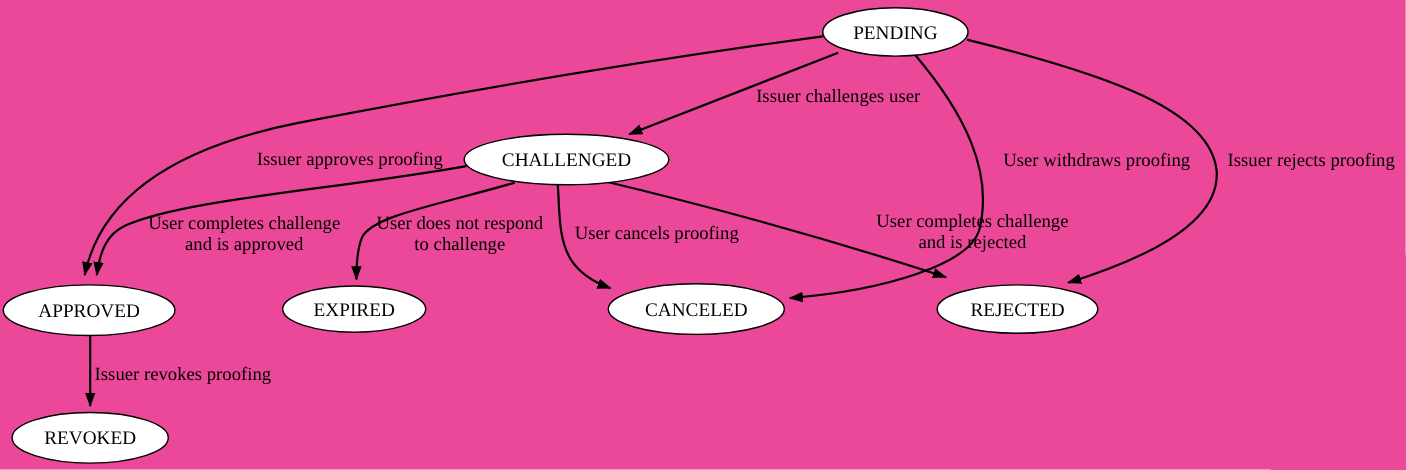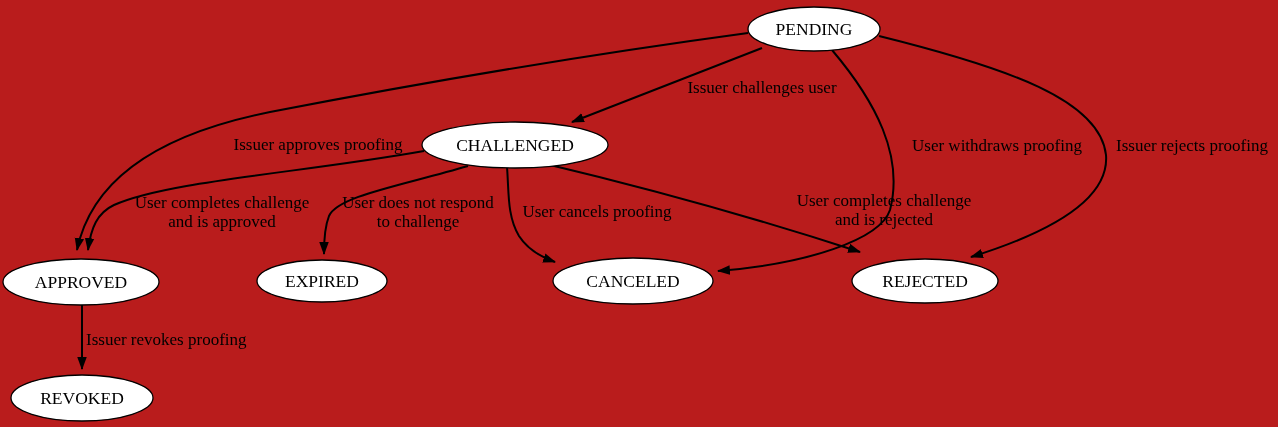--- a/index.html
+++ b/index.html
@@ -4,21 +4,21 @@
 <style>
   html, body {
     margin: 0;
     padding: 0;
     background: #ffffff;
   }
   .canvas {
     position: relative;
     width: 1278px;
     height: 427px;
-    background: #b91c1c;
+    background: #ec4899;
     overflow: hidden;
     font-family: "Liberation Serif", "DejaVu Serif", serif;
   }
   svg { display: block; }
   .edge {
     fill: none;
     stroke: #000000;
     stroke-width: 2;
   }
   .node-ellipse {

